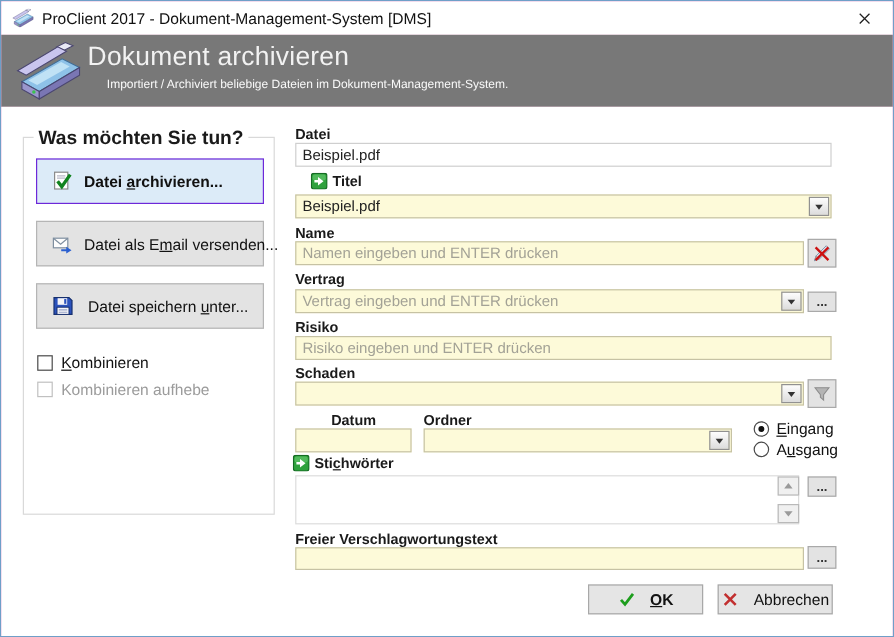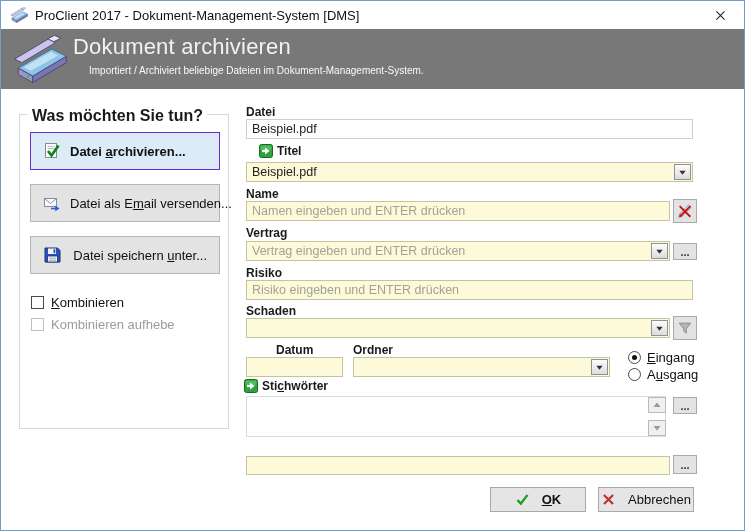--- a/index.html
+++ b/index.html
@@ -305,20 +305,21 @@
           <use href="#sym-tri-up"></use>
         </svg>
     </div>
     <div class="spin-btn" style="left:647px; top:331px;">
       <svg>
           <use href="#sym-tri-down"></use>
         </svg>
     </div>
     <div class="sq-btn" style="left:672px; top:308px; width:24px; height:17px; font-size:11px;">...</div>
 
+    <div class="flabel" style="left:245px; top:353px;">Freier Verschlagwortungstext</div>
     <input class="tfield yellow" style="left: 245px; top: 367px; width: 424px; height: 19px;" type="text">
     <div class="sq-btn" style="left:672px; top:366px; width:24px; height:19px; font-size:11px;">...</div>
 
     <div class="foot-btn" style="left:489px; top:398px;">
       <svg>
           <use href="#sym-check"></use>
         </svg>
       <span class="b-ok"><span class="ul">O</span><span>K</span></span>
     </div>
     <div class="foot-btn" style="left:597px; top:398px;">

